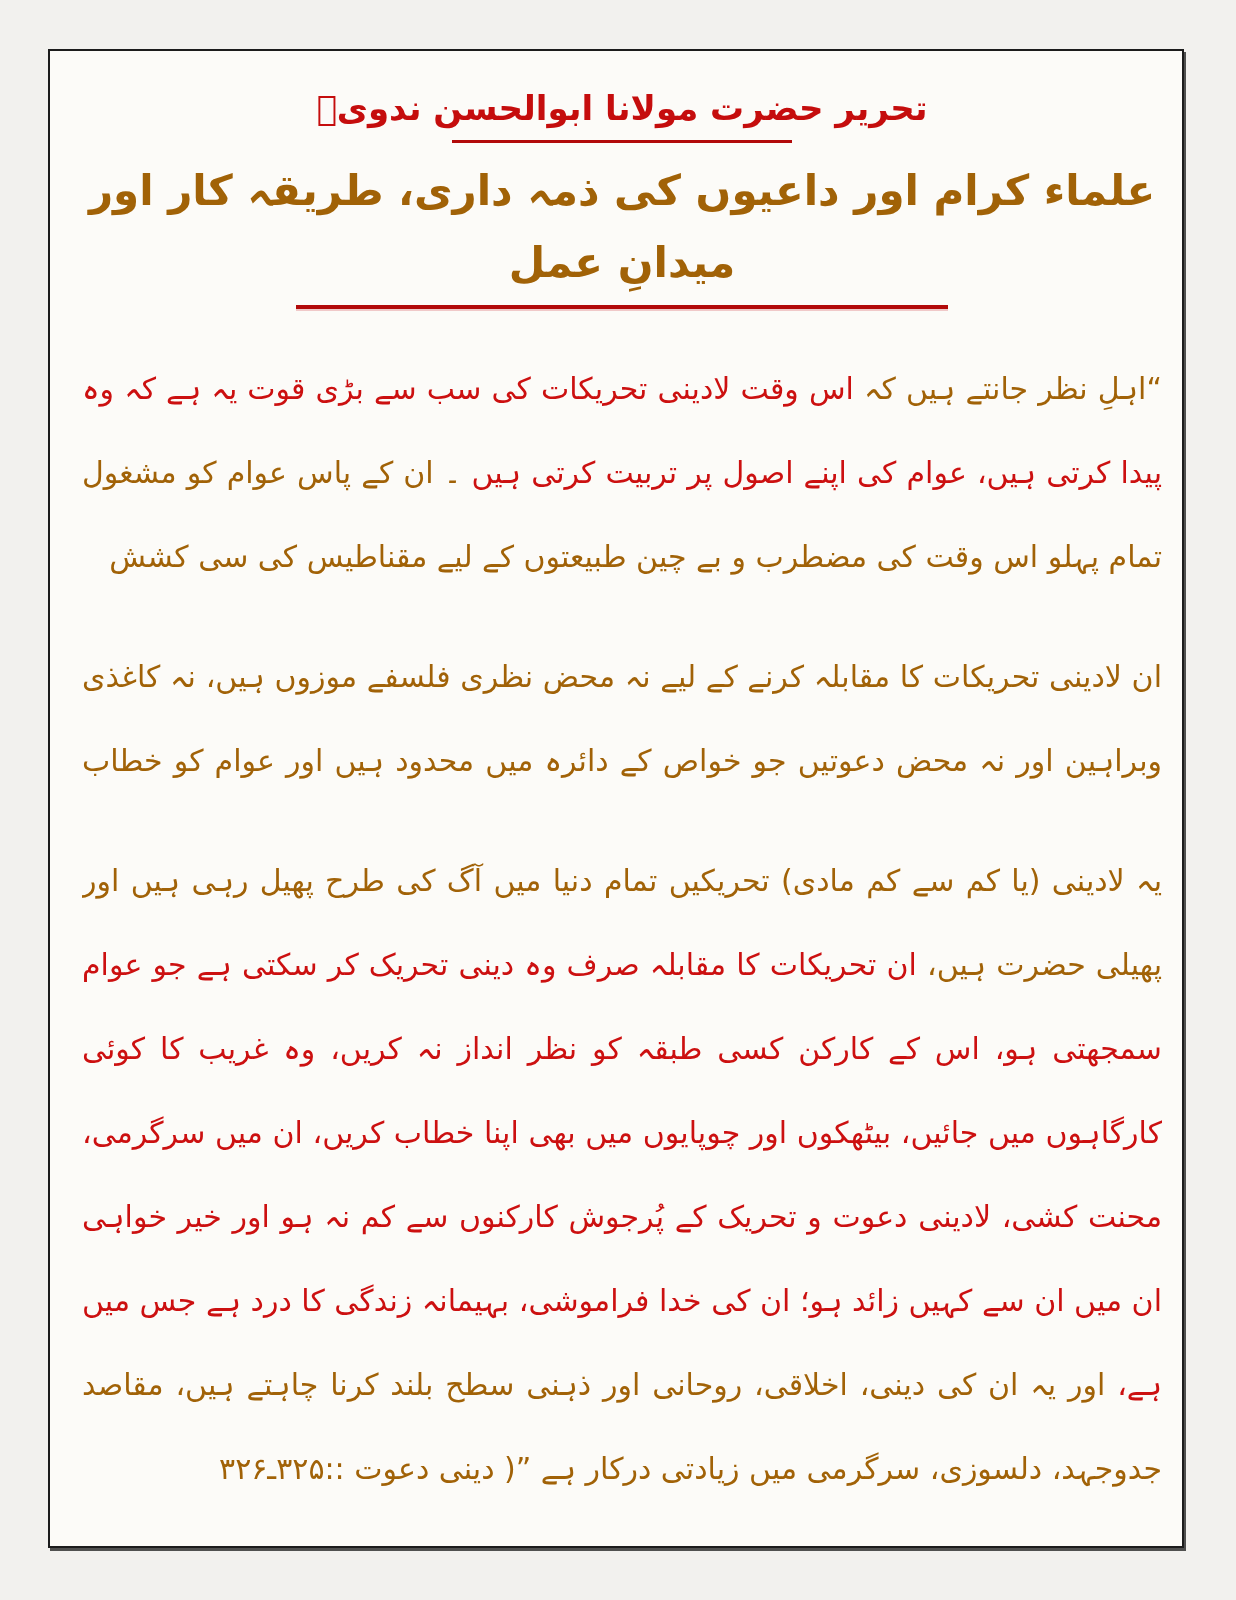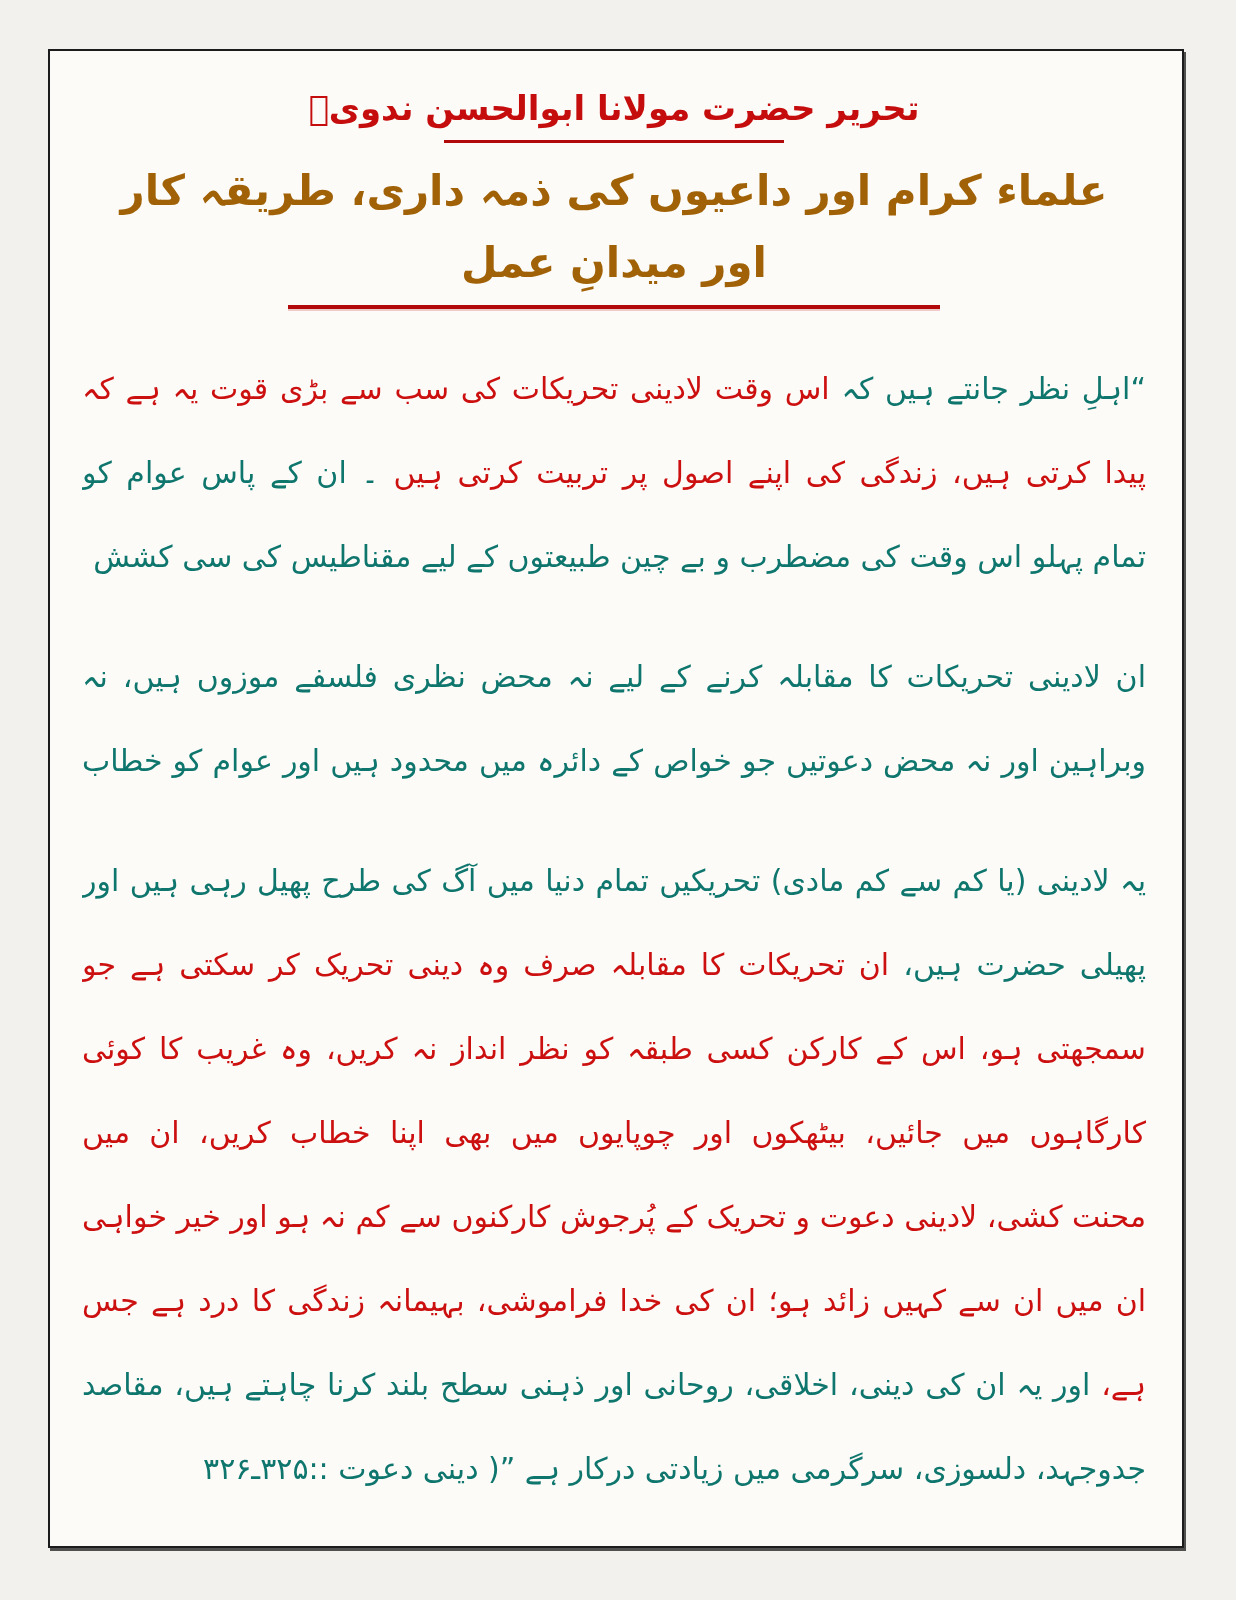--- a/index.html
+++ b/index.html
@@ -13,21 +13,21 @@
   .sheet {
     position: absolute;
     left: 48px;
     top: 49px;
     width: 1136px;
     height: 1499px;
     box-sizing: border-box;
     background: #fcfbf8;
     border: 2px solid #1c1c1c;
     box-shadow: 2px 3px 0 rgba(25,25,25,0.75);
-    padding: 30px 36px 0 32px;
+    padding: 30px 20px 0 32px;
     direction: rtl;
     overflow: hidden;
   }
   .title1 {
     text-align: center;
     color: #c50d0d;
     font-size: 34px;
     font-weight: bold;
     line-height: 54px;
     letter-spacing: 0.5px;
@@ -58,38 +58,38 @@
   .line {
     height: 84px;
     line-height: 84px;
     font-size: 30px;
     text-align: justify;
     text-align-last: justify;
     overflow: hidden;
   }
   .line.center { text-align: center; text-align-last: center; }
   .line.right  { text-align: right;  text-align-last: right; }
-  .seg-black { color: #0f766e; }
+  .seg-black { color: #a16207; }
   .seg-red   { color: #cc1010; }
 </style>
 </head>
 <body>
 
 <div class="sheet">
   <div>
     <div class="title1">تحریر حضرت مولانا ابوالحسن ندویؒ</div>
     <div class="underline1"></div>
     <div class="title2">علماء کرام اور داعیوں کی ذمہ داری، طریقہ کار اور میدانِ عمل</div>
     <div class="underline2"></div>
   </div>
 
   <div class="doc-body">
       <div class="para">
         <div class="line"><span class="seg-black">“اہلِ نظر جانتے ہیں کہ </span><span class="seg-red">اس وقت لادینی تحریکات کی سب سے بڑی قوت یہ ہے کہ وہ عوام سے براہِ راست ربط</span></div>
-        <div class="line"><span class="seg-red">پیدا کرتی ہیں، زندگی کی اپنے اصول پر تربیت کرتی ہیں</span><span class="seg-black"> ۔ ان کے پاس عوام کو مشغول رکھنے کے لیے کام ہے، یہ</span></div>
+        <div class="line"><span class="seg-red">پیدا کرتی ہیں، عوام کی اپنے اصول پر تربیت کرتی ہیں</span><span class="seg-black"> ۔ ان کے پاس عوام کو مشغول رکھنے کے لیے کام ہے، یہ</span></div>
         <div class="line right"><span class="seg-black">تمام پہلو اس وقت کی مضطرب و بے چین طبیعتوں کے لیے مقناطیس کی سی کشش رکھتے ہیں۔</span></div>
       </div>
       <div class="para">
         <div class="line"><span class="seg-black">ان لادینی تحریکات کا مقابلہ کرنے کے لیے نہ محض نظری فلسفے موزوں ہیں، نہ کاغذی خاکے، نہ محض دلائل</span></div>
         <div class="line"><span class="seg-black">وبراہین اور نہ محض دعوتیں جو خواص کے دائرہ میں محدود ہیں اور عوام کو خطاب کر کے اور ان کو کام پر لگانے</span></div>
       </div>
       <div class="para">
         <div class="line"><span class="seg-black">یہ لادینی (یا کم سے کم مادی) تحریکیں تمام دنیا میں آگ کی طرح پھیل رہی ہیں اور ان کی سرنگیں تمام دنیا میں</span></div>
         <div class="line"><span class="seg-black">پھیلی حضرت ہیں، </span><span class="seg-red">ان تحریکات کا مقابلہ صرف وہ دینی تحریک کر سکتی ہے جو عوام سے ربط و تعلق پیدا کرنا ضروری</span></div>
         <div class="line"><span class="seg-red">سمجھتی ہو، اس کے کارکن کسی طبقہ کو نظر انداز نہ کریں، وہ غریب کا کوئی چھوپڑا، کسان کا کوئی کھلیان نہ چھوڑیں،</span></div>

